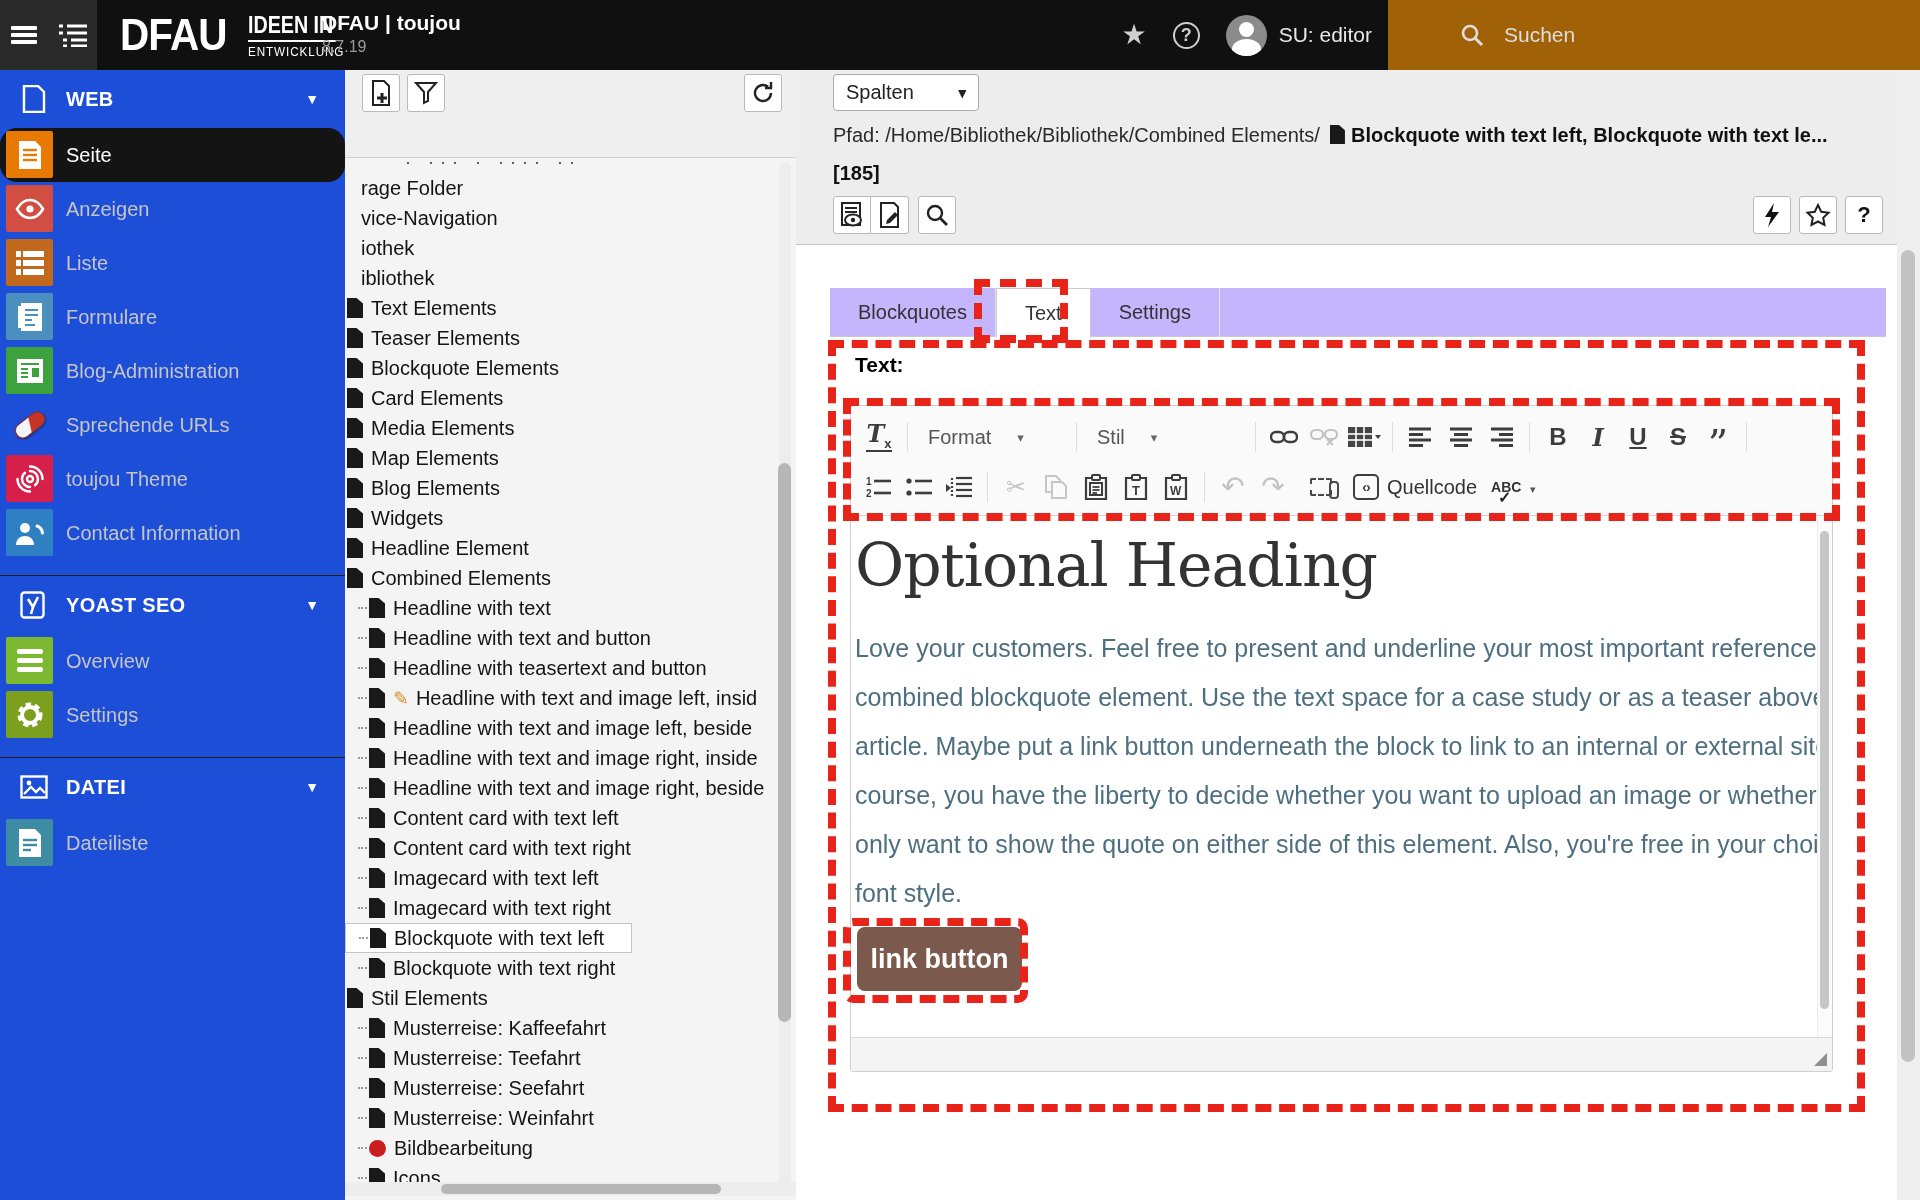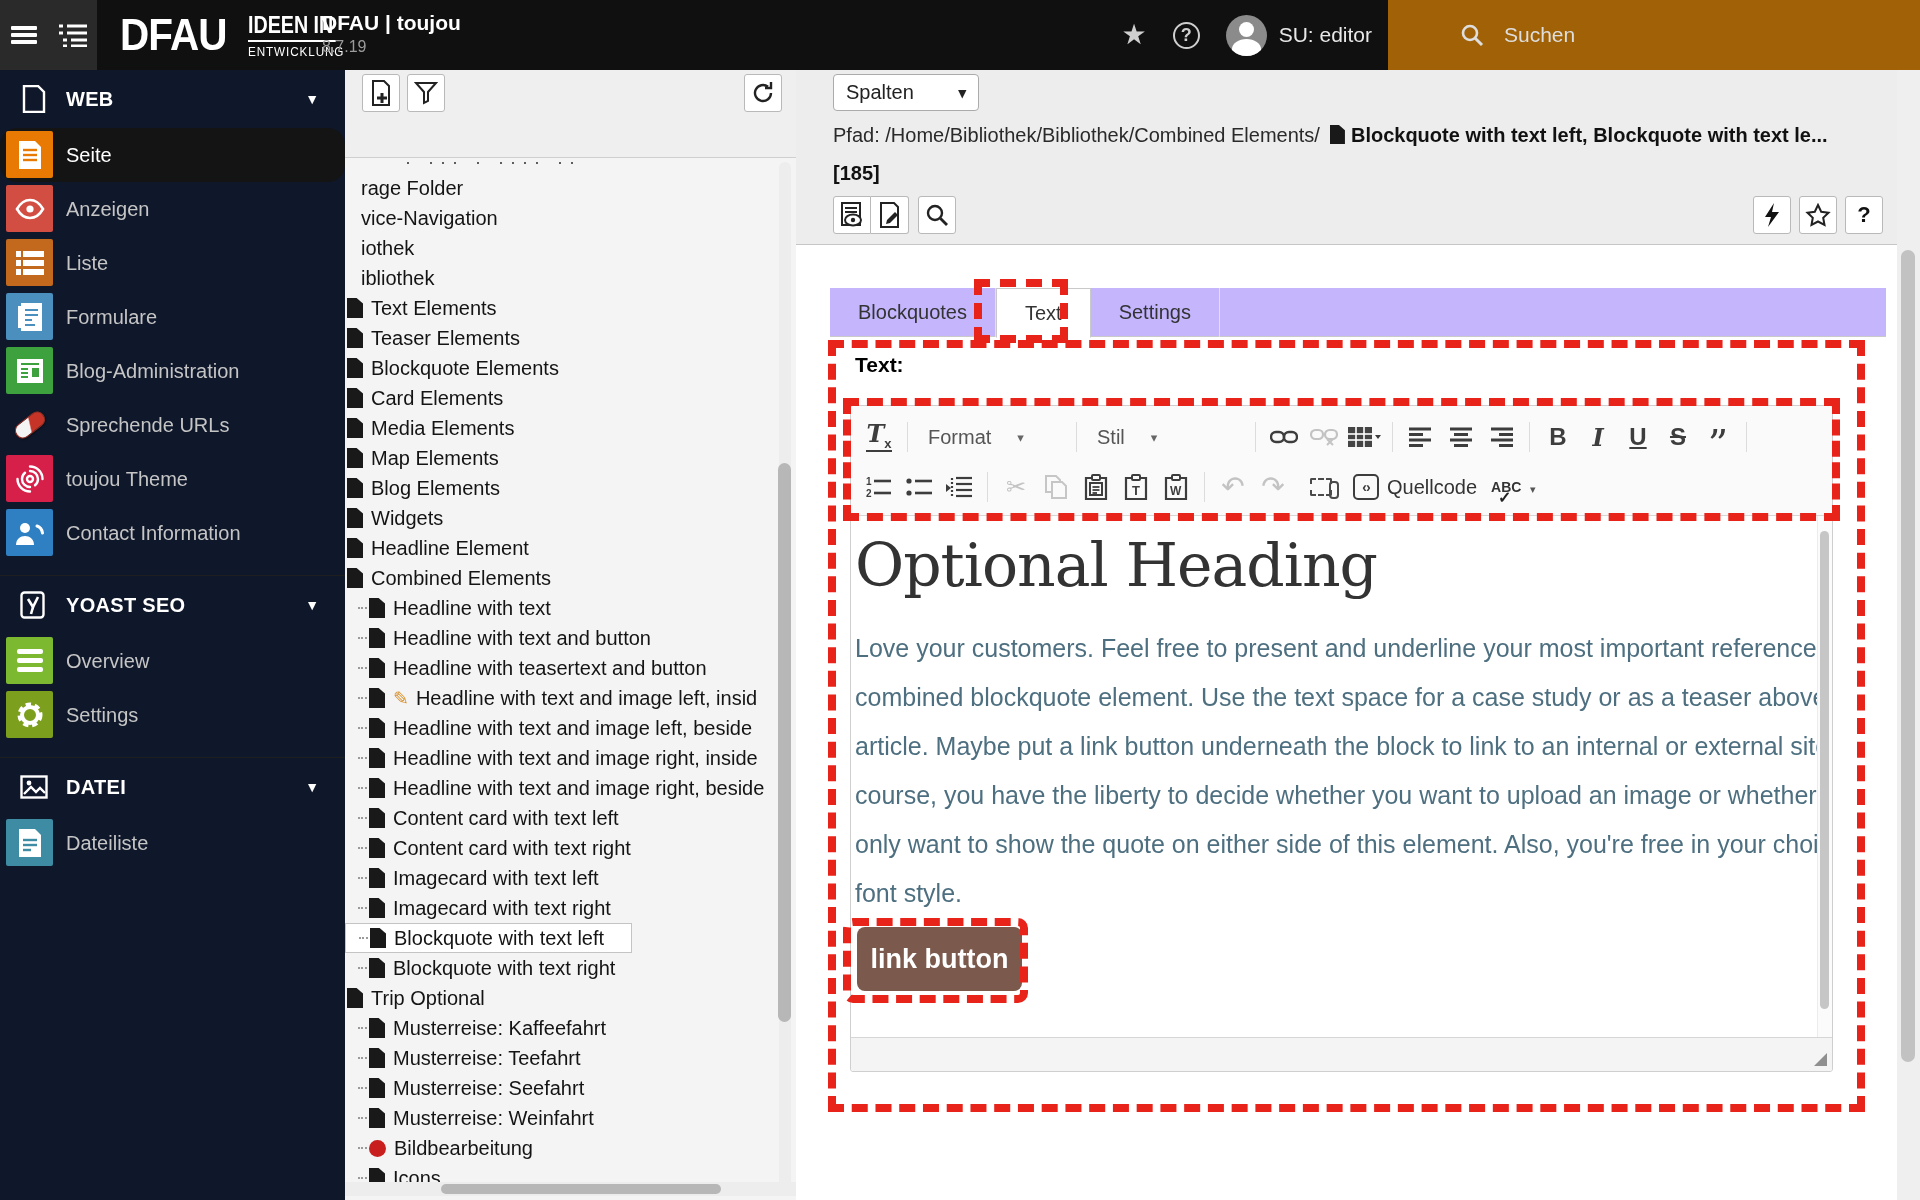--- a/index.html
+++ b/index.html
@@ -28,21 +28,21 @@
   .tb-user { display:flex; align-items:center; gap:12px; }
   .avatar { width:41px; height:41px; border-radius:50%; background:#8b8b8b; position:relative; overflow:hidden; }
   .avatar::before { content:""; position:absolute; left:13px; top:7px; width:15px; height:15px; border-radius:50%; background:#fff; }
   .avatar::after { content:""; position:absolute; left:6px; top:24px; width:29px; height:20px; border-radius:50% 50% 0 0; background:#fff; }
   .tb-username { color:#e8e8e8; font-size:21px; }
   .tb-search { position:absolute; right:0; top:0; width:532px; height:70px; background:#a16207; display:flex; align-items:center; padding-left:72px; gap:20px; }
   .tb-search .mag { width:24px; height:24px; }
   .tb-search-label { color:#dedede; font-size:21px; }
 
   
-  .modulemenu { position:absolute; left:0; top:70px; width:345px; height:1130px; background:#0f172a; z-index:20; }
+  .modulemenu { position:absolute; left:0; top:70px; width:345px; height:1130px; background:#1d4ed8; z-index:20; }
   .mm-header { position:relative; height:58px; display:flex; align-items:center; }
   .mm-header .hicon { position:absolute; left:20px; width:28px; display:flex; justify-content:center; }
   .mm-header .hlabel { position:absolute; left:66px; color:#fff; font-weight:bold; font-size:20px; letter-spacing:.3px; }
   .mm-header .chev { position:absolute; right:26px; color:#fff; font-size:14px; }
   .mm-item { position:relative; height:54px; display:flex; align-items:center; cursor:pointer;border-radius:17px; }
   .mm-item.active { background:#141414; }
   .mm-item .tile { position:absolute; left:6px; top:3px; width:47px; height:47px; border-radius:2px; display:flex; align-items:center; justify-content:center; }
   .mm-item .mlabel { position:absolute; left:66px; color:#c5c5c5; font-size:20px; }
   .mm-item.active .mlabel { color:#fff; }
   .mm-sep { height:16px; border-bottom:1px solid #1e1e1e; }
@@ -575,21 +575,21 @@
           <span class="connector"></span>
           <span class="ticon doc"></span>
 
           <span class="tlabel">Blockquote with text right</span>
         </div>
 
         <div class="trow lvl1">
 
           <span class="ticon doc"></span>
 
-          <span class="tlabel">Trip Optional</span>
+          <span class="tlabel">Stil Elements</span>
         </div>
 
         <div class="trow lvl2">
           <span class="connector"></span>
           <span class="ticon doc"></span>
 
           <span class="tlabel">Musterreise: Kaffeefahrt</span>
         </div>
 
         <div class="trow lvl2">

